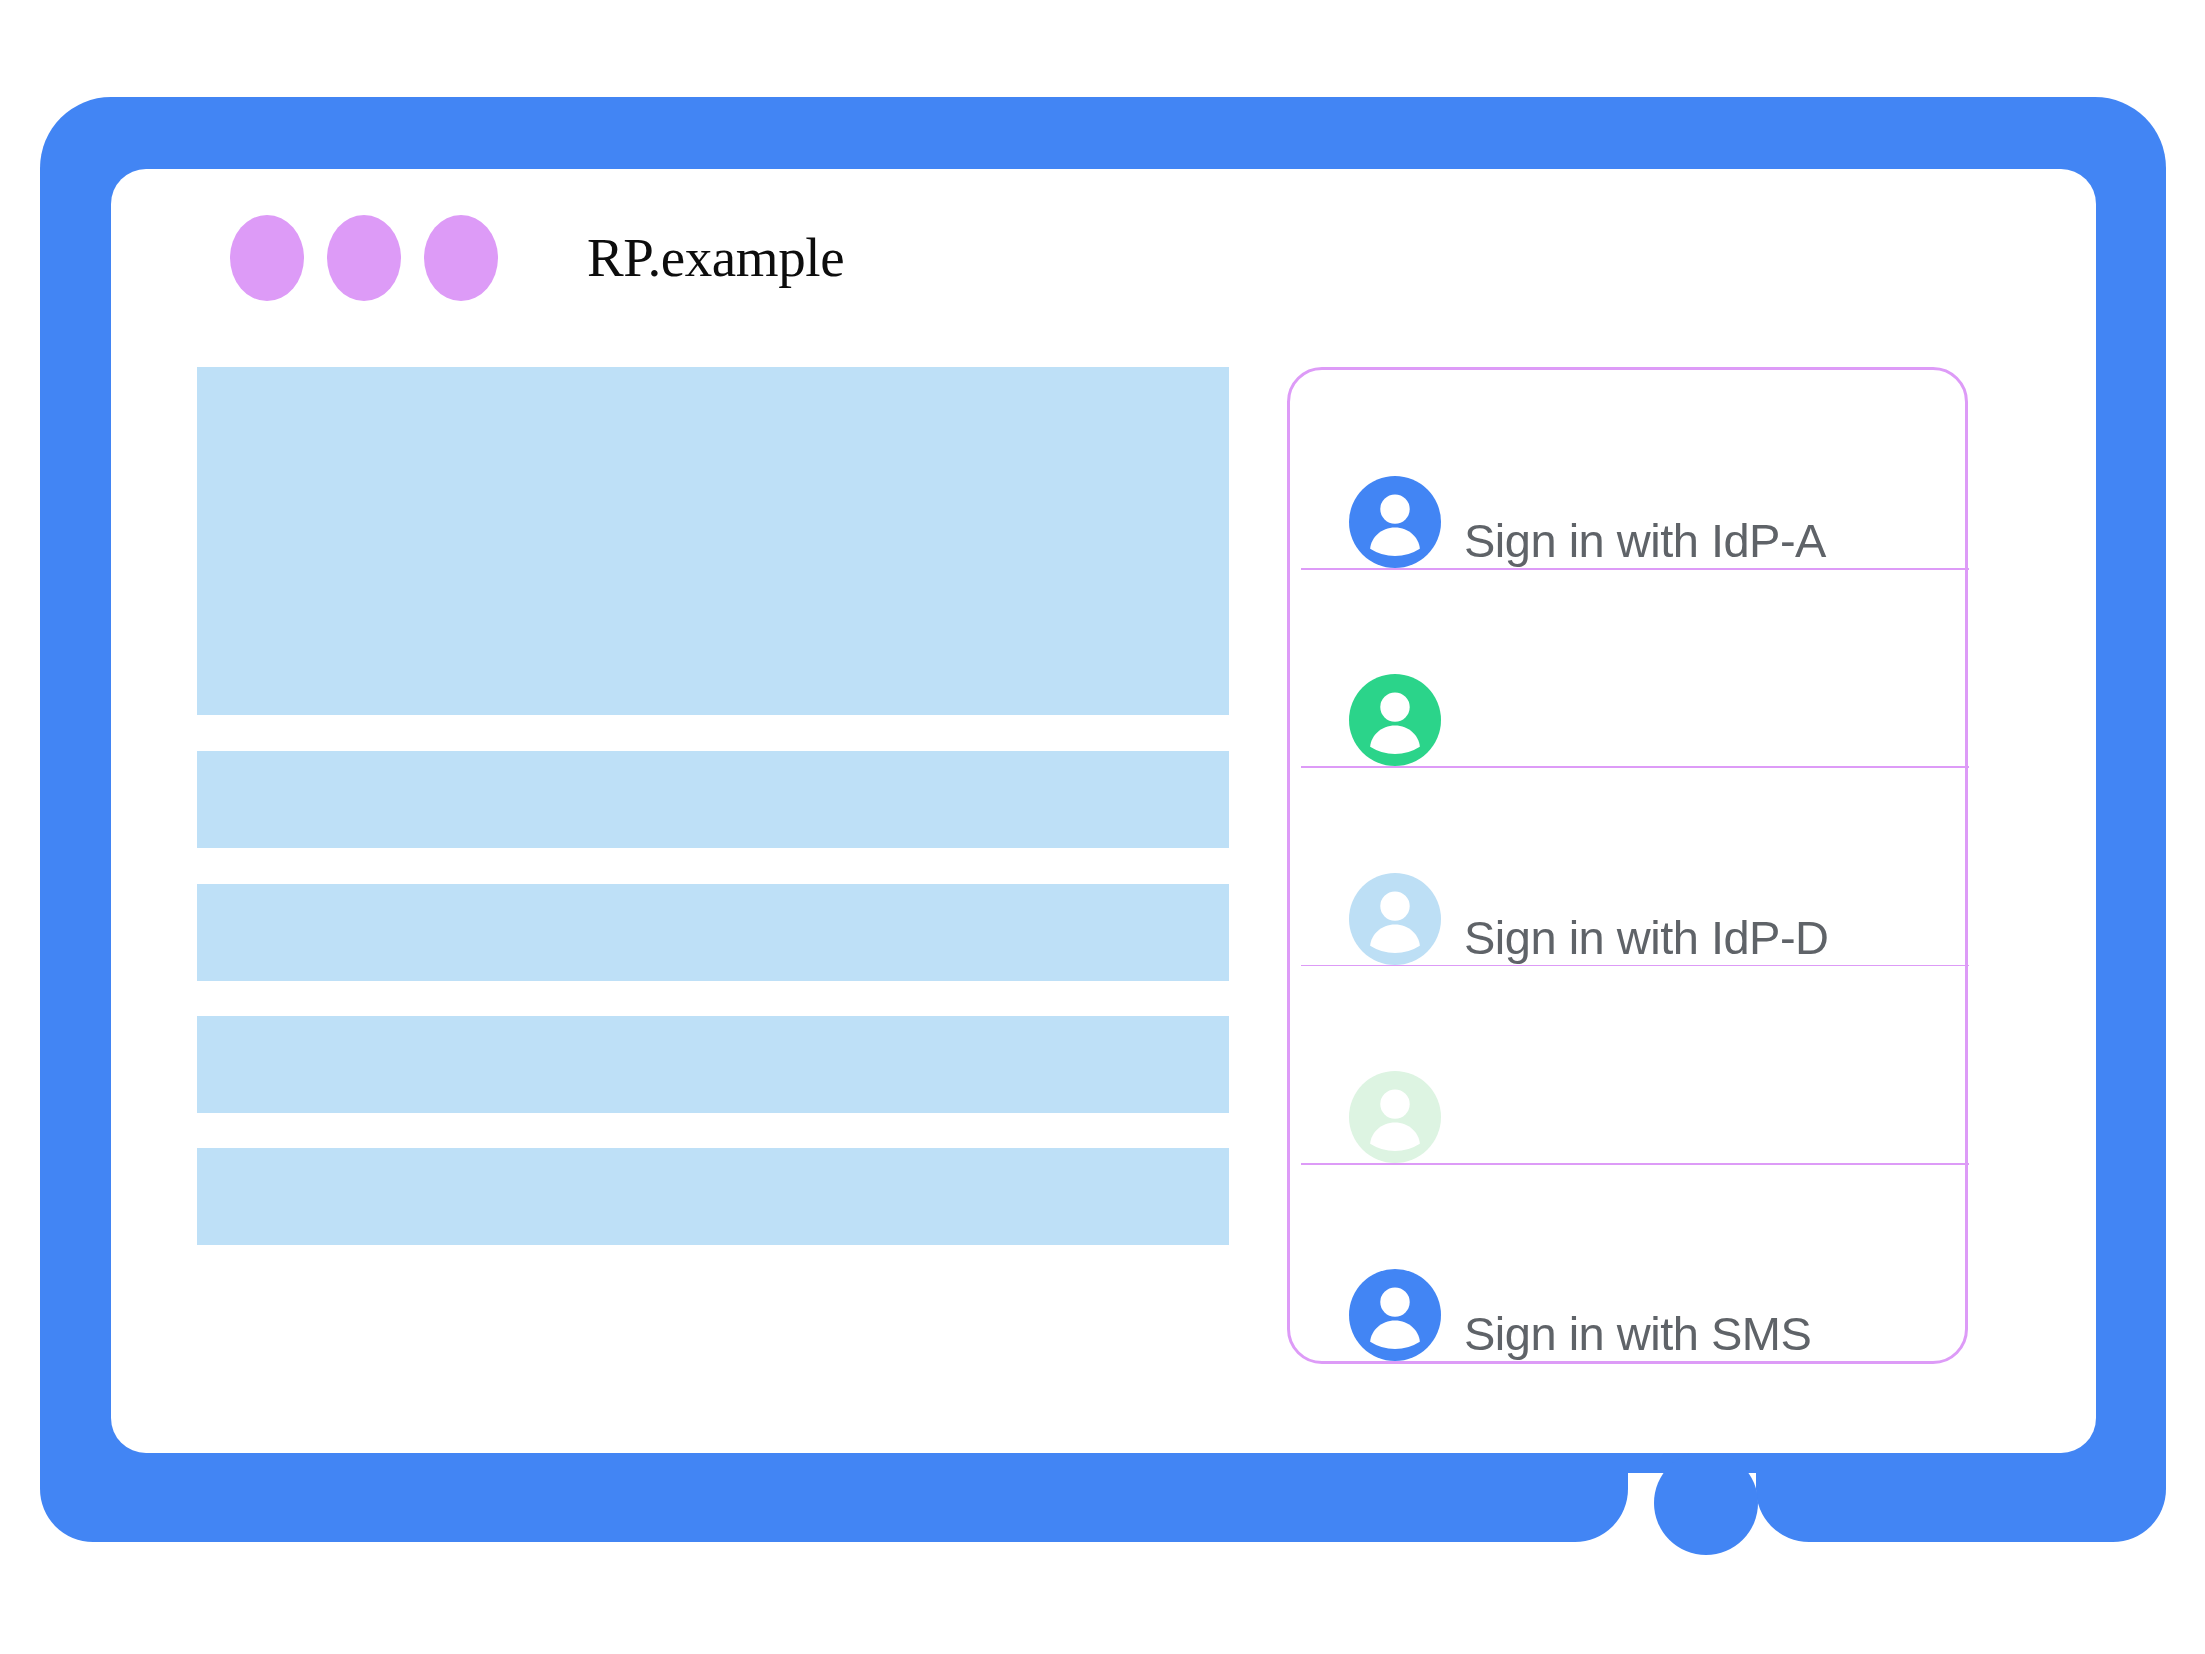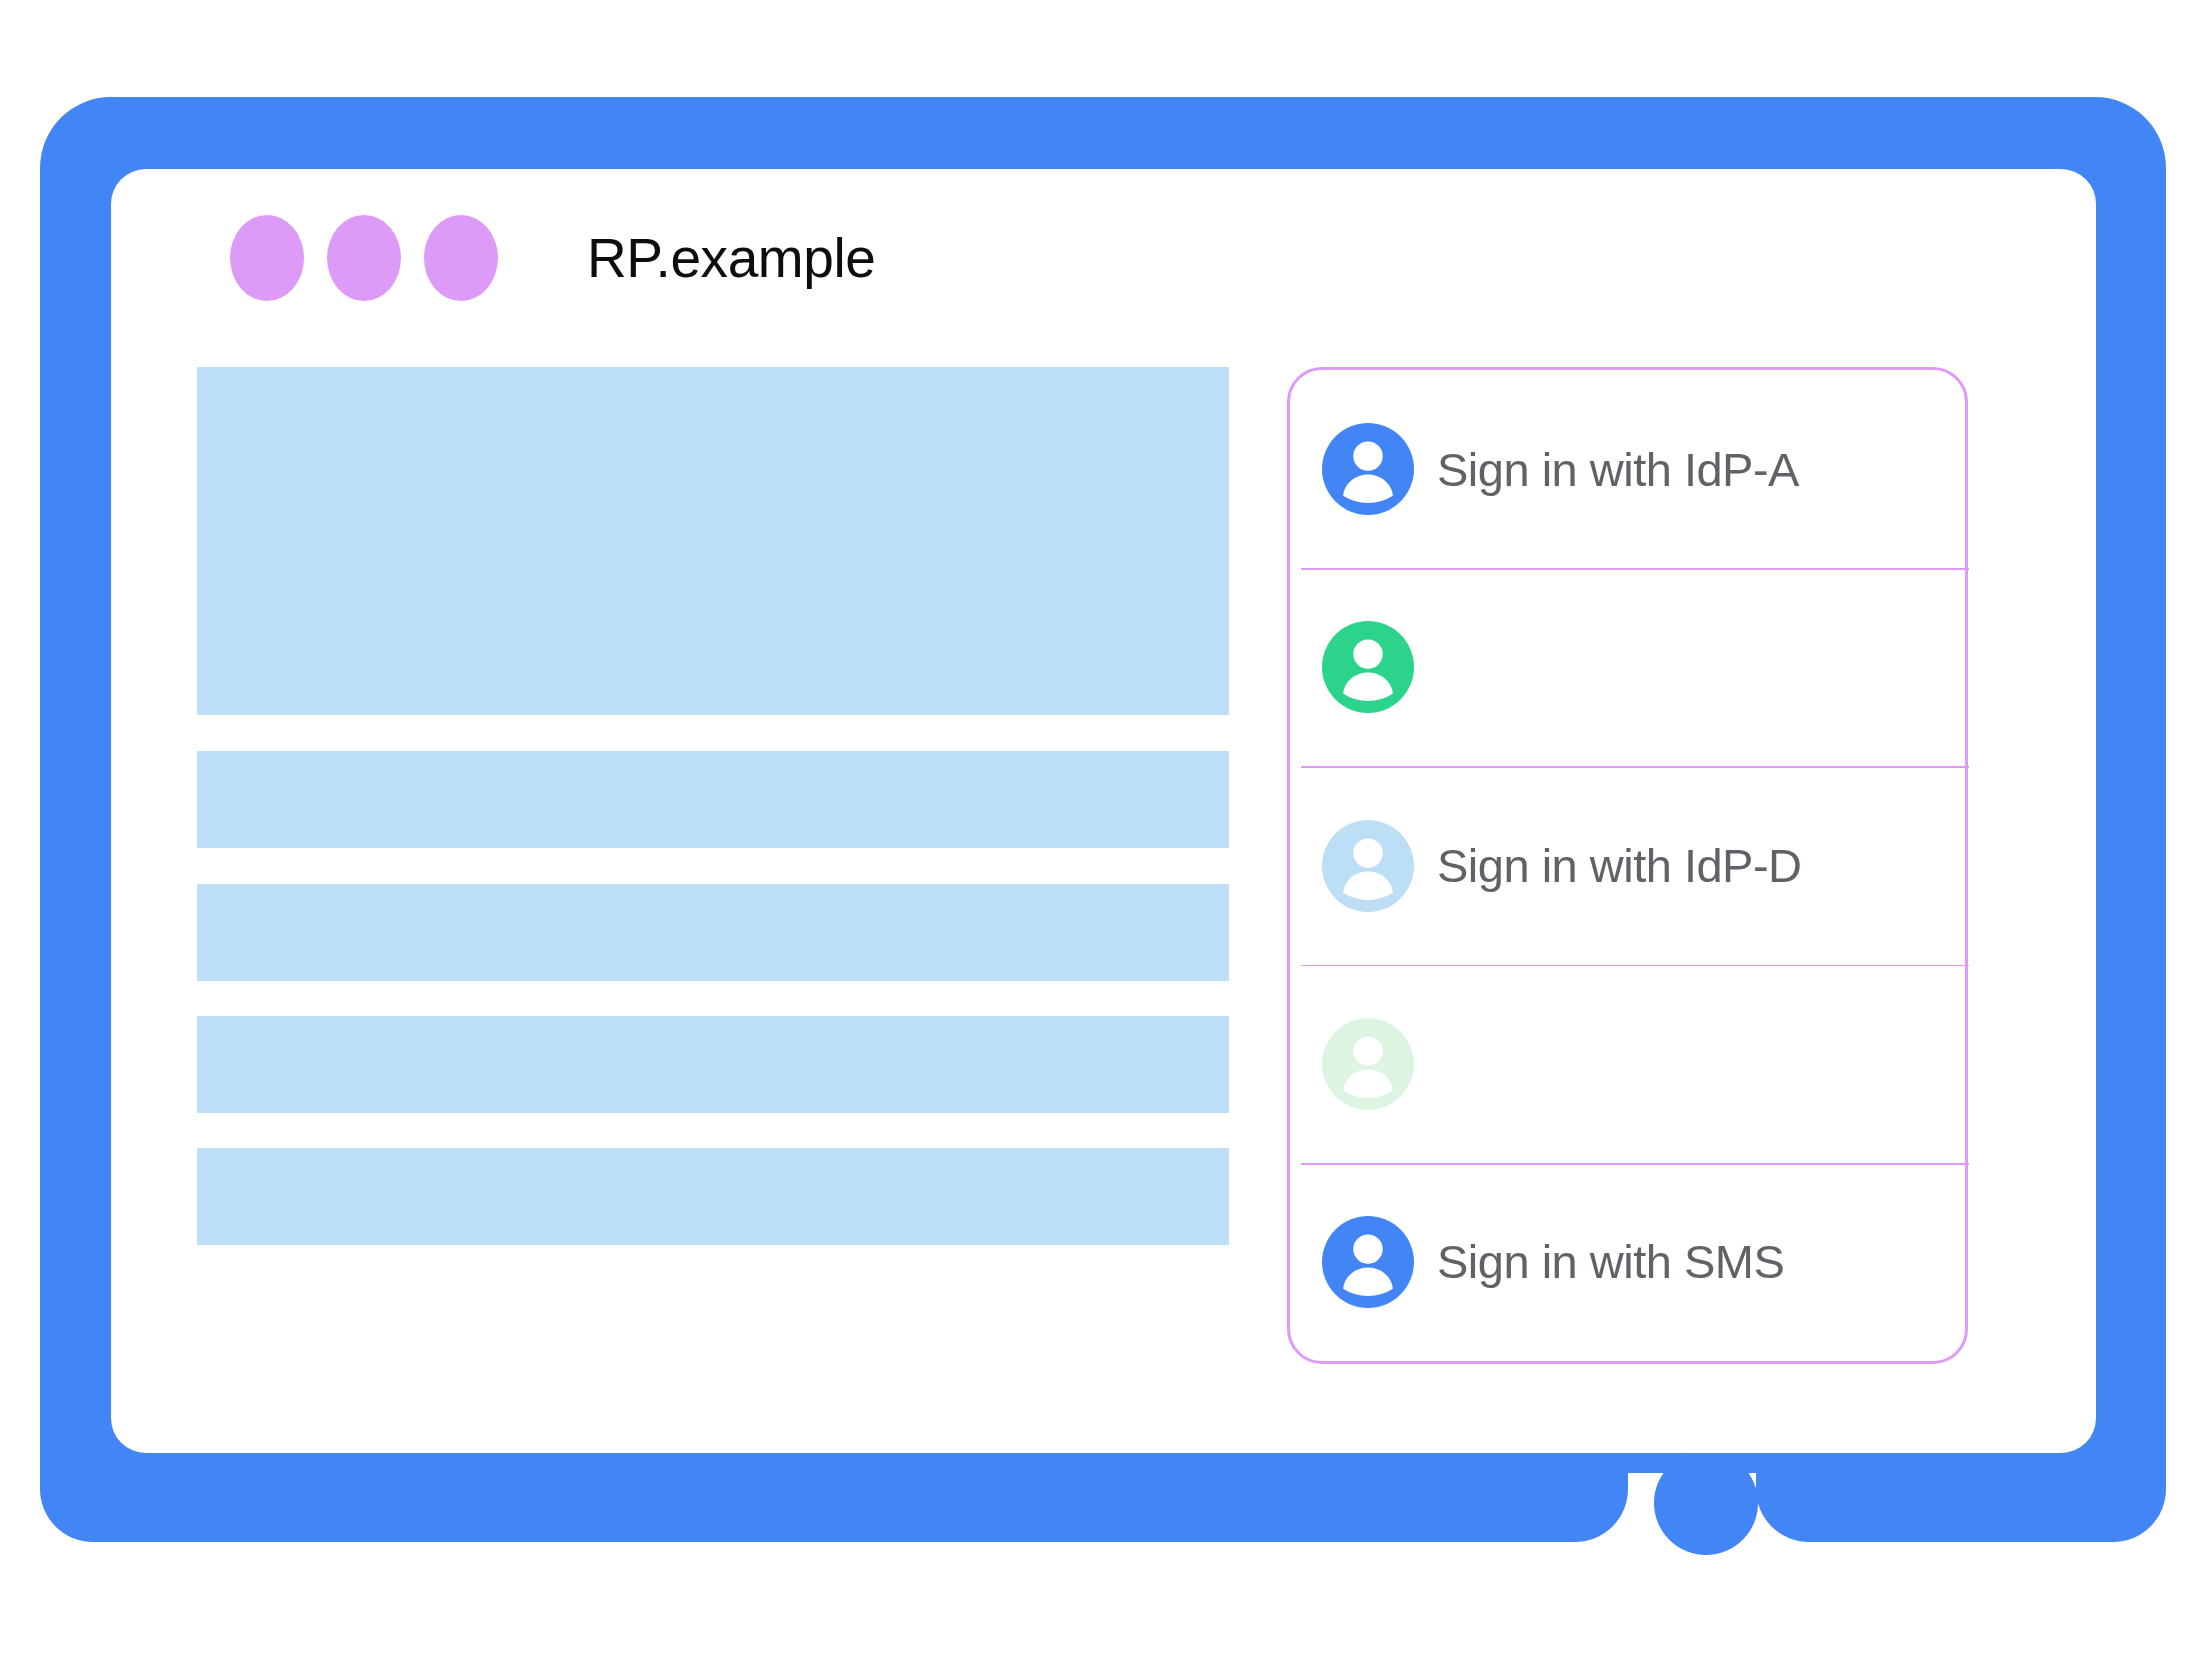--- a/index.html
+++ b/index.html
@@ -95,21 +95,21 @@
   .dot.d1 { left: 119px; }
   .dot.d2 { left: 216px; }
   .dot.d3 { left: 313px; }
 
   #site-title {
     position: absolute;
     left: 476px;
     top: 57px;
     font-size: 55px;
     color: #0d0d0d;
-    font-family: Liberation Sans, sans-serif;
+    font-family: Liberation Serif, serif;
     letter-spacing: -0.4px;
     white-space: nowrap;
   }
 
   
   #content-placeholders {
     position: absolute;
     left: 86px;
     top: 0;
     width: 1032px;
@@ -140,22 +140,22 @@
     top: 0;
     width: 100%;
     height: 100%;
     display: flex;
     flex-direction: column;
     box-sizing: border-box;
   }
   .signin-row {
     flex: 1 1 0;
     display: flex;
-    align-items: center;
-    padding-left: 32px;
+    align-items: flex-end;
+    padding-left: 59px;
     box-sizing: border-box;
     position: relative;
   }
   .signin-row + .signin-row::before {
     content: "";
     position: absolute;
     left: 10.6px;
     right: -3.5px;
     top: 0;
     height: 1.8px;

